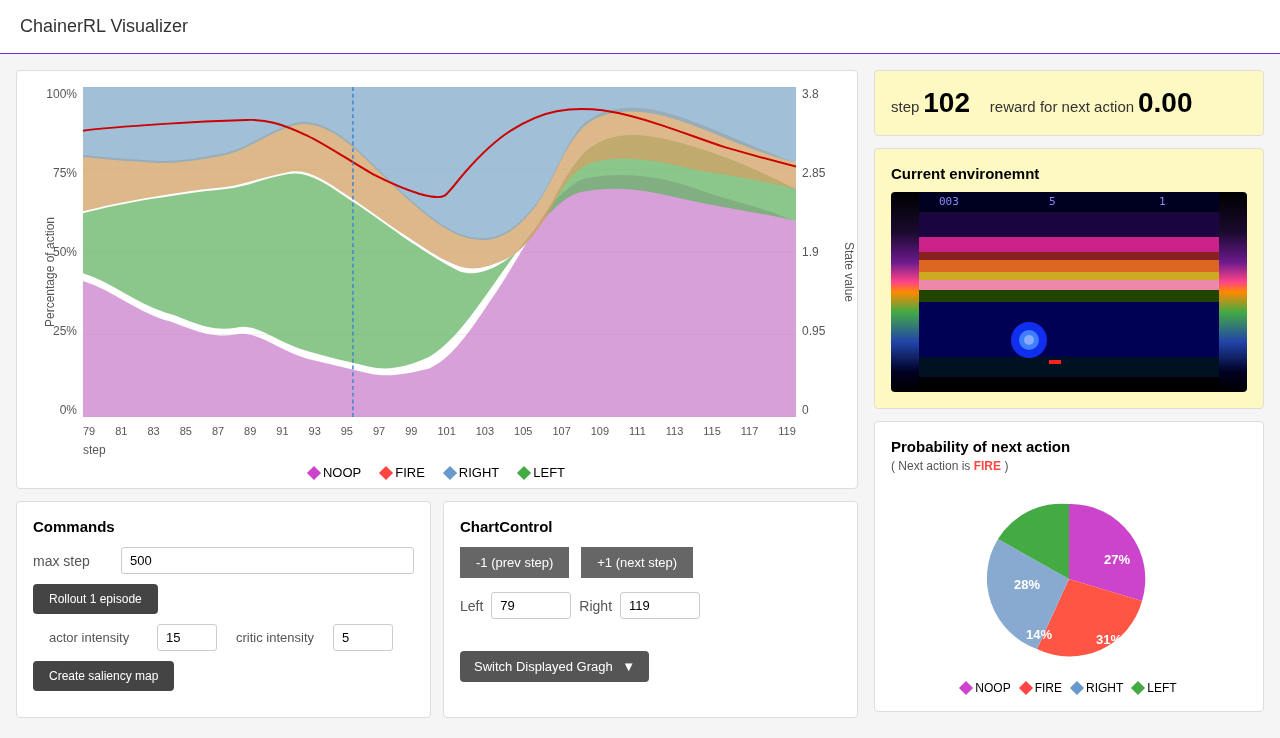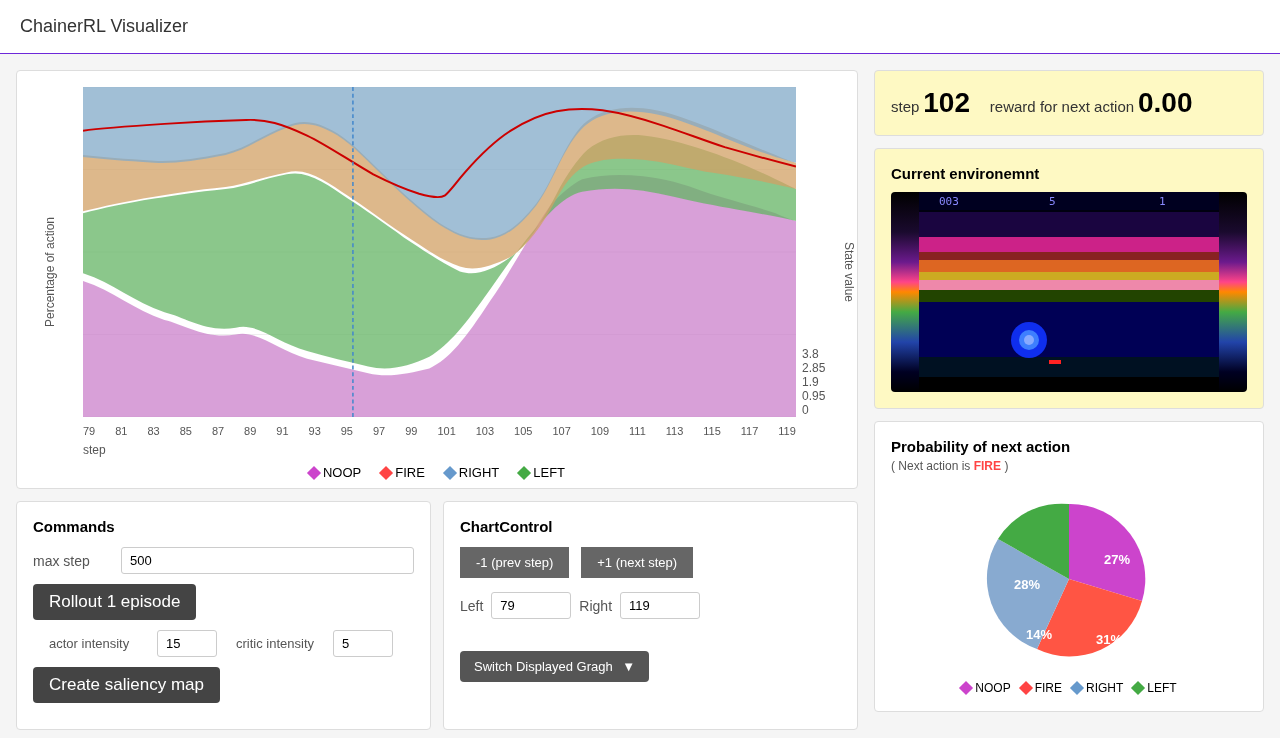--- a/index.html
+++ b/index.html
@@ -12,21 +12,21 @@
     
     .left-panel { flex: 1; display: flex; flex-direction: column; gap: 12px; }
     .right-panel { width: 390px; display: flex; flex-direction: column; gap: 12px; }
     
     
     .chart-container { background: white; border: 1px solid #ddd; padding: 16px 16px 8px 16px; border-radius: 4px; position: relative; }
     
     .chart-area { position: relative; height: 370px; }
     
     .y-axis-left { position: absolute; left: 0; top: 0; bottom: 40px; width: 50px; display: flex; flex-direction: column; justify-content: space-between; align-items: flex-end; padding-right: 6px; font-size: 12px; color: #555; }
-    .y-axis-right { position: absolute; right: 0; top: 0; bottom: 40px; width: 45px; display: flex; flex-direction: column; justify-content: flex-end; align-items: flex-start; padding-left: 6px; font-size: 12px; color: #555; }
+    .y-axis-right { position: absolute; right: 0; top: 0; bottom: 40px; width: 45px; display: flex; flex-direction: column; justify-content: space-between; align-items: flex-start; padding-left: 6px; font-size: 12px; color: #555; }
     
     .chart-svg-wrapper { position: absolute; left: 50px; right: 45px; top: 0; bottom: 40px; overflow: hidden; }
     
     .x-axis { position: absolute; left: 50px; right: 45px; bottom: 20px; display: flex; justify-content: space-between; font-size: 11px; color: #555; }
     .x-label { position: absolute; left: 50px; bottom: 0; font-size: 12px; color: #555; }
     
     .legend { display: flex; justify-content: center; gap: 20px; margin-top: 4px; font-size: 13px; }
     .legend-item { display: flex; align-items: center; gap: 4px; }
     .legend-diamond { width: 10px; height: 10px; transform: rotate(45deg); display: inline-block; }
     
@@ -34,21 +34,21 @@
     .bottom-panels { display: flex; gap: 12px; }
     
     .commands-panel { background: white; border: 1px solid #ddd; border-radius: 4px; padding: 16px; flex: 1; }
     .commands-panel h3 { font-size: 15px; margin-bottom: 12px; font-weight: bold; }
     
     .input-row { display: flex; align-items: center; gap: 8px; margin-bottom: 10px; }
     .input-label { color: #555; white-space: nowrap; min-width: 80px; }
     .input-field { border: 1px solid #ccc; padding: 5px 8px; border-radius: 3px; flex: 1; font-size: 13px; }
     .input-field-sm { border: 1px solid #ccc; padding: 5px 8px; border-radius: 3px; width: 60px; font-size: 13px; }
     
-    .btn-dark { background: #444; color: white; border: none; padding: 8px 16px; border-radius: 4px; cursor: pointer; font-size: 17px; margin-bottom: 10px; }
+    .btn-dark { background: #444; color: white; border: none; padding: 8px 16px; border-radius: 4px; cursor: pointer; font-size: 12px; margin-bottom: 10px; }
     
     .chart-control-panel { background: white; border: 1px solid #ddd; border-radius: 4px; padding: 16px; flex: 1; }
     .chart-control-panel h3 { font-size: 15px; margin-bottom: 12px; font-weight: bold; }
     
     .btn-step { background: #666; color: white; border: none; padding: 8px 16px; border-radius: 0; cursor: pointer; font-size: 13px; margin-right: 8px; }
     .step-row { display: flex; align-items: center; gap: 8px; margin-top: 12px; }
     .step-input { border: 1px solid #ccc; padding: 5px 8px; border-radius: 3px; width: 80px; font-size: 13px; }
     .step-label { color: #555; }
     
     .switch-btn { background: #555; color: white; border: none; padding: 8px 14px; border-radius: 4px; cursor: pointer; font-size: 13px; margin-top: 16px; }
@@ -82,20 +82,27 @@
     <h1>ChainerRL Visualizer</h1>
   </div>
 </div>
 
 <div class="main-layout">
   <div class="left-panel">
 
     <div class="chart-container">
       <div class="chart-area">
 
+        <div class="y-axis-left">
+          <span>100%</span>
+          <span>75%</span>
+          <span>50%</span>
+          <span>25%</span>
+          <span>0%</span>
+        </div>
 
         <div class="chart-svg-wrapper">
           <svg width="100%" height="100%" viewBox="0 0 700 340" preserveAspectRatio="none">
 
             <line x1="0" y1="0" x2="700" y2="0" stroke="#ddd" stroke-width="0.5"></line>
             <line x1="0" y1="85" x2="700" y2="85" stroke="#ddd" stroke-width="0.5"></line>
             <line x1="0" y1="170" x2="700" y2="170" stroke="#ddd" stroke-width="0.5"></line>
             <line x1="0" y1="255" x2="700" y2="255" stroke="#ddd" stroke-width="0.5"></line>
             <line x1="0" y1="340" x2="700" y2="340" stroke="#ddd" stroke-width="0.5"></line>
 

